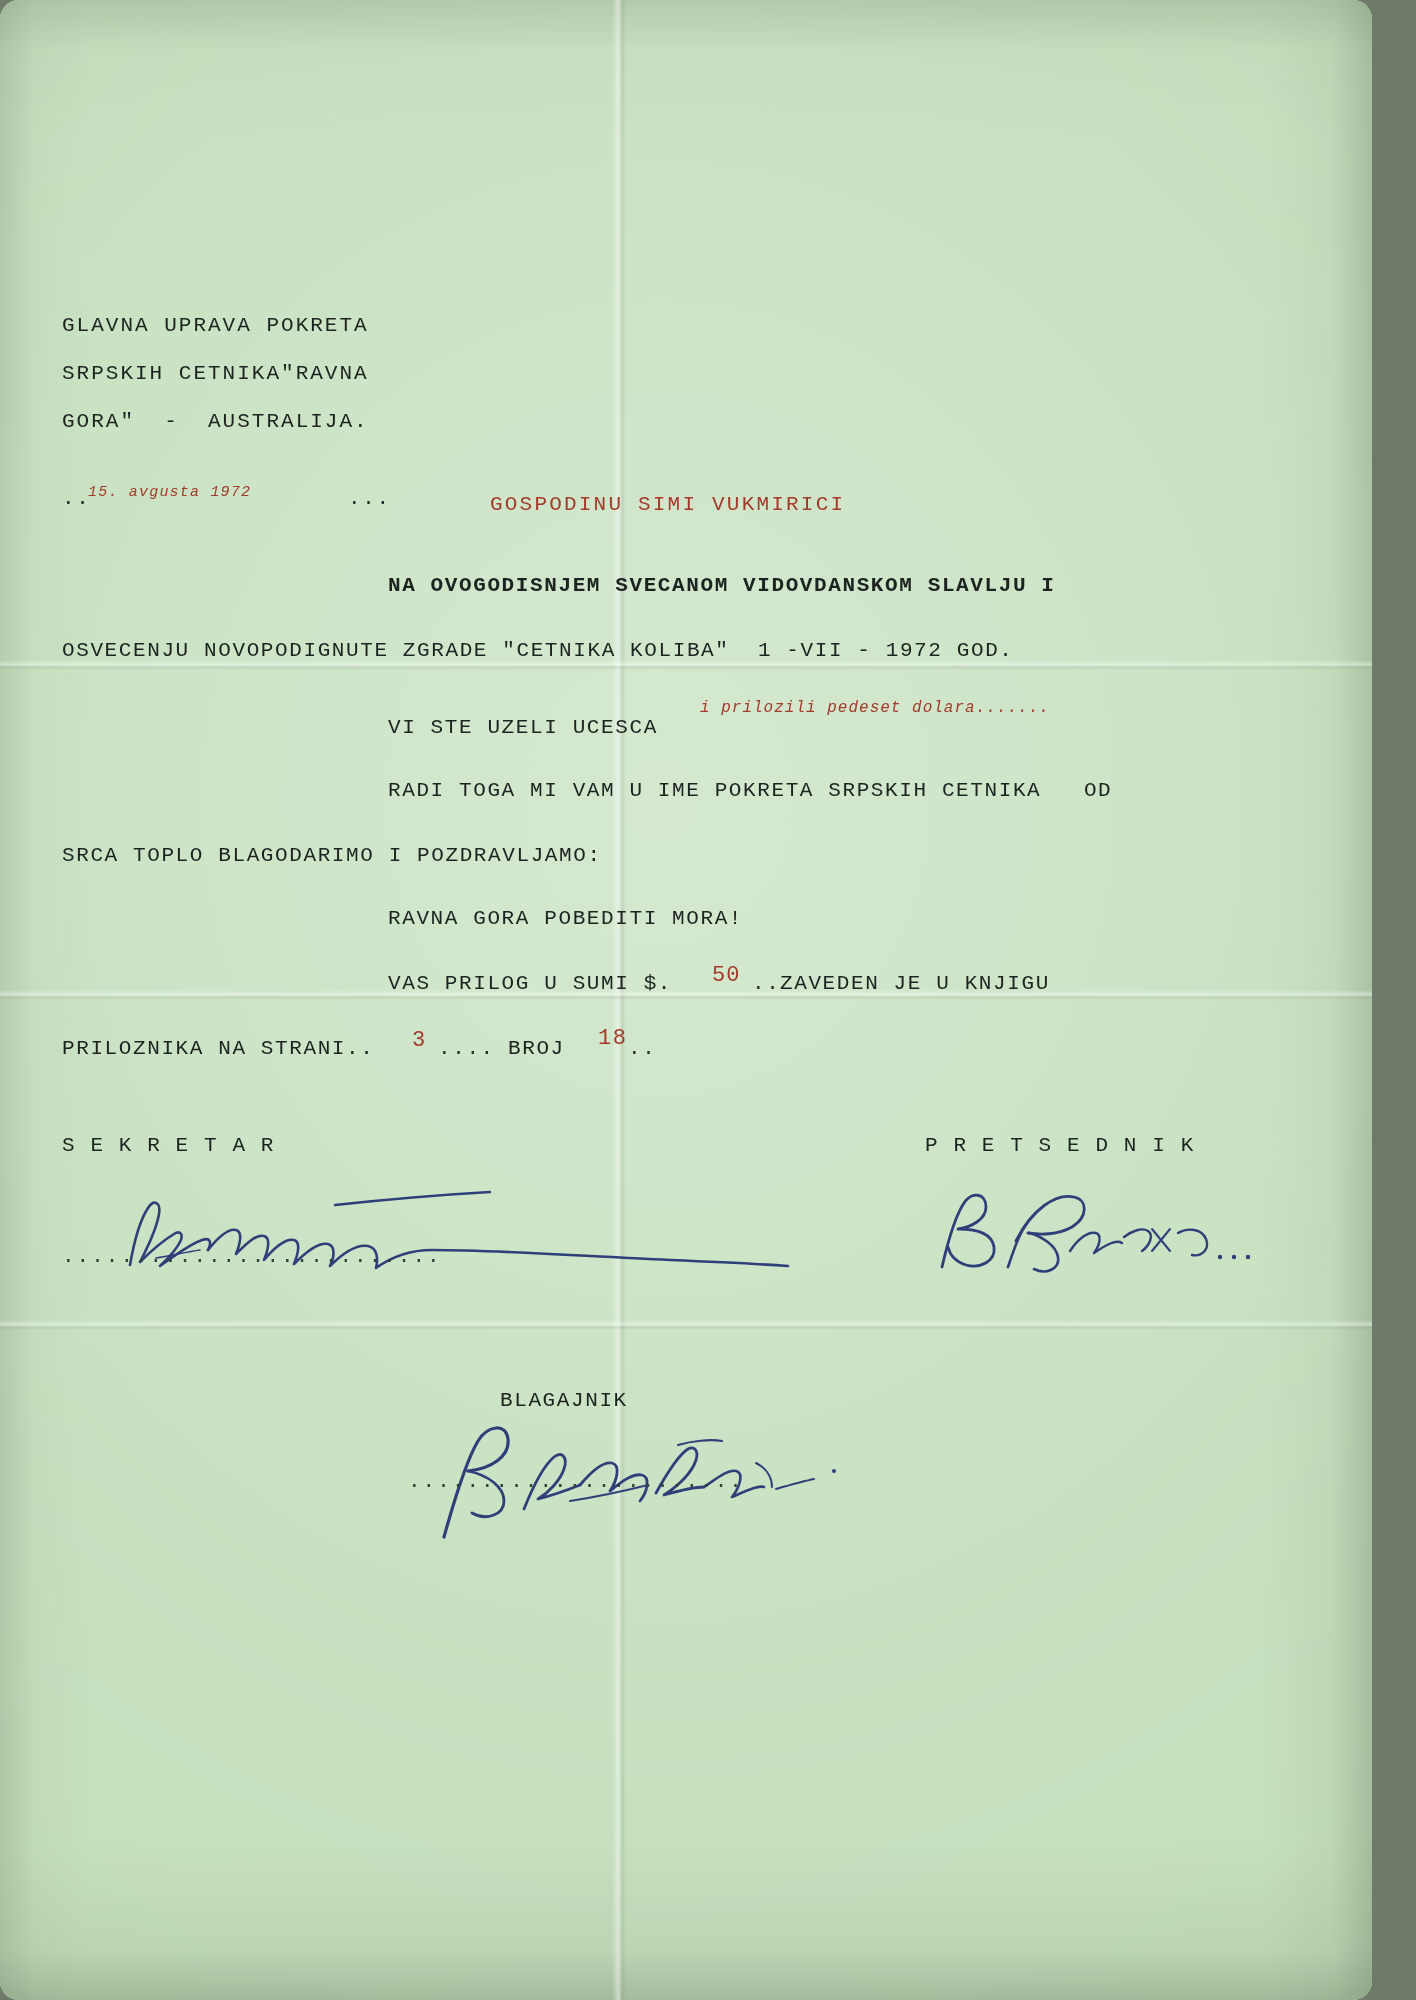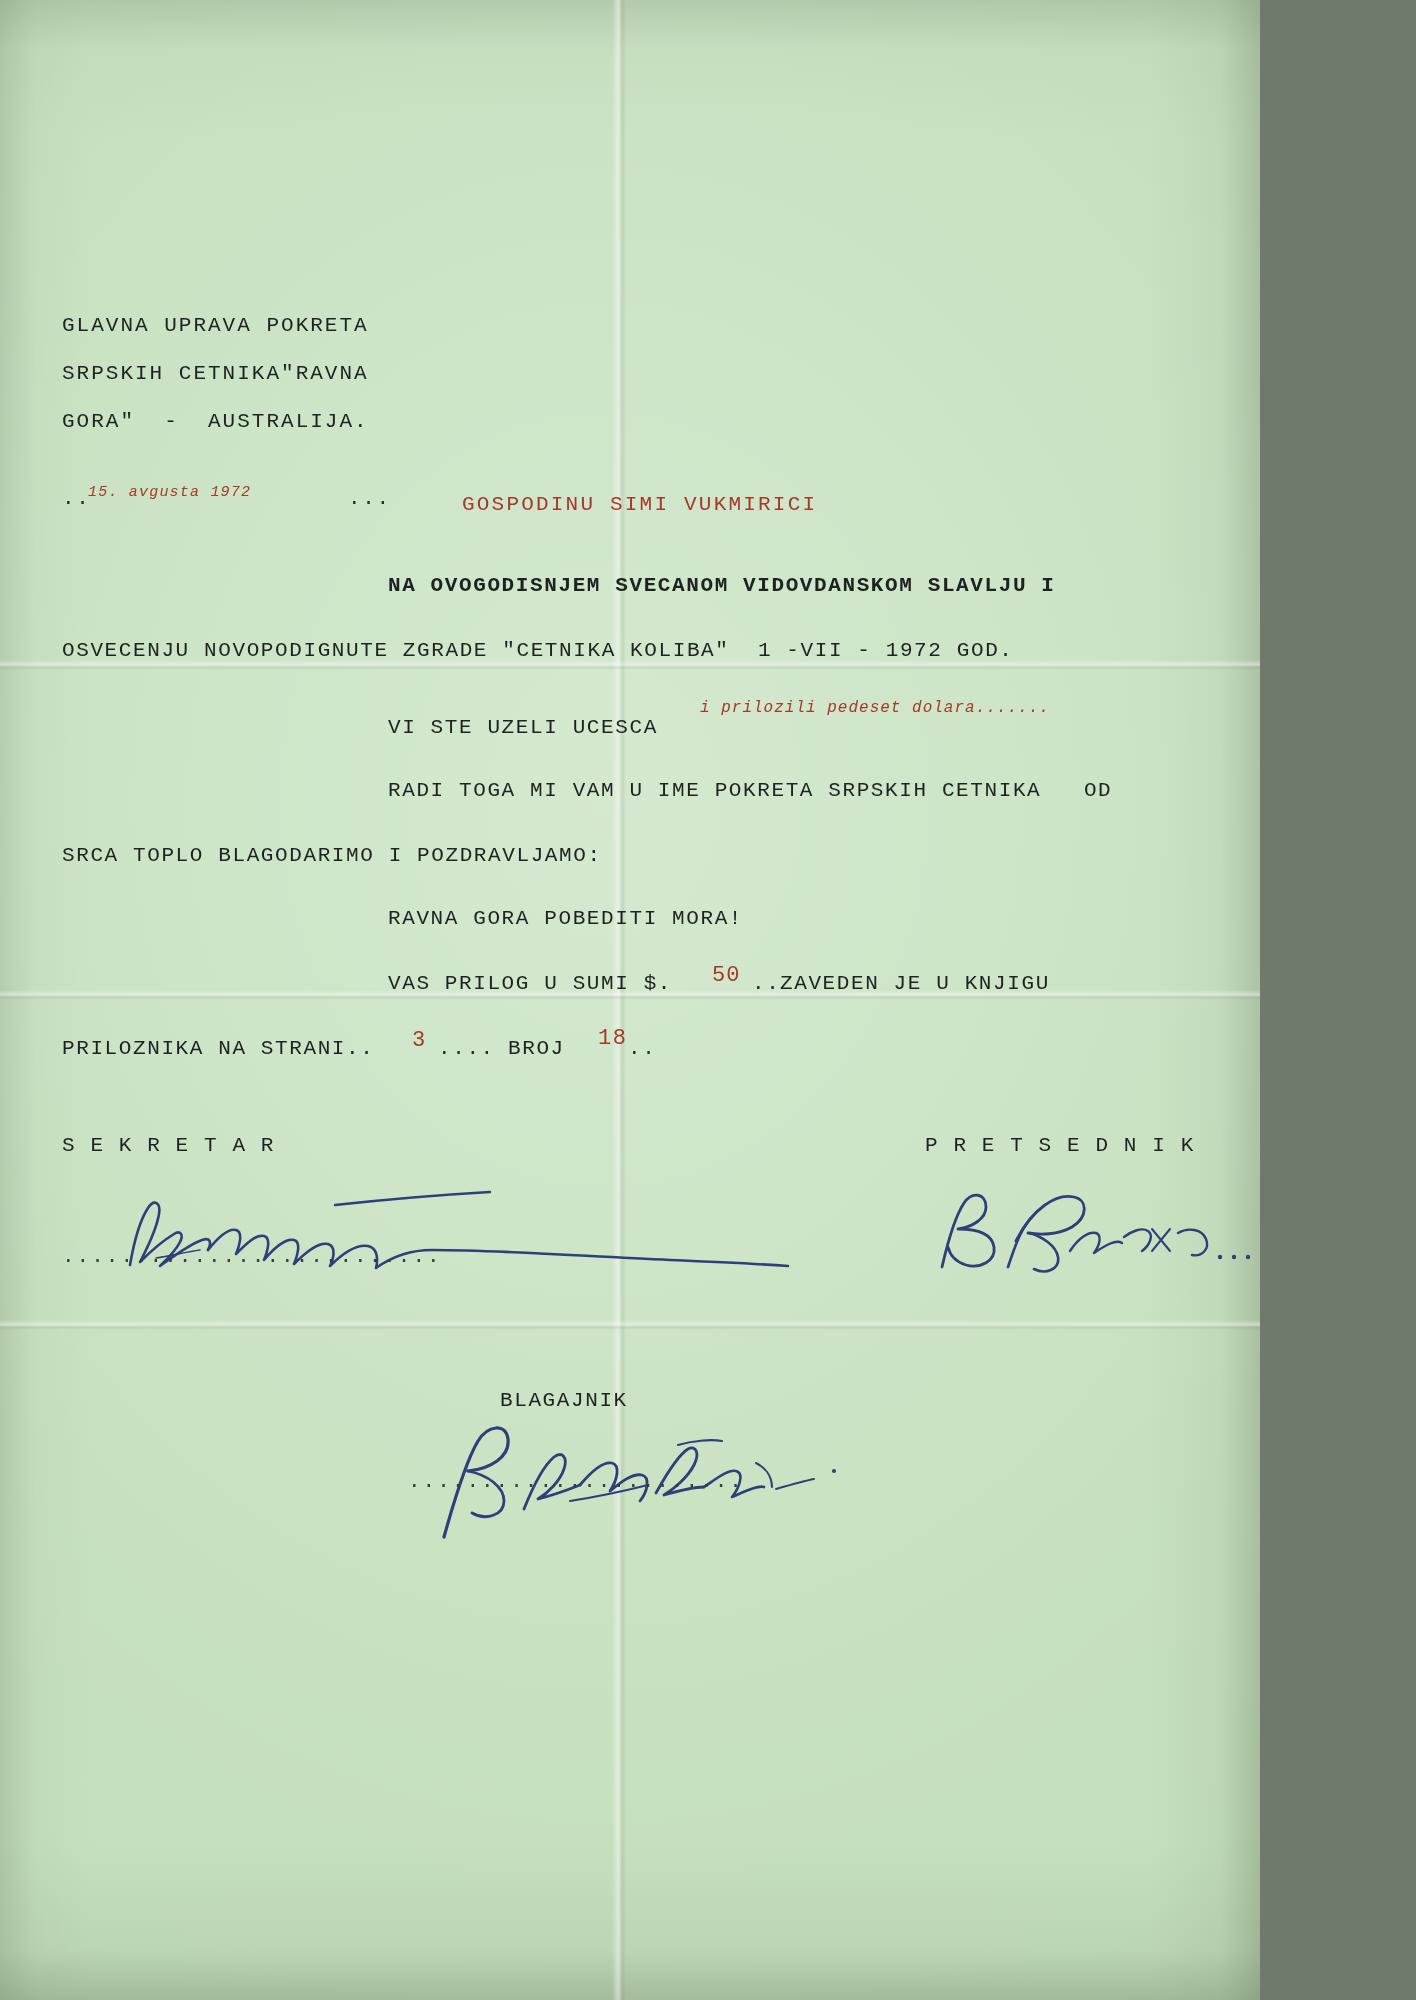--- a/index.html
+++ b/index.html
@@ -2,25 +2,26 @@
 <html><head>
 <meta charset="utf-8">
 <style>
   html, body {
     margin: 0;
     padding: 0;
     background: #6f7a6a;
   }
   #page {
     position: relative;
-    width: 1260px;
+    width: 1372px;
     height: 2000px;
     overflow: hidden;
     background: #c7e0c0;
     font-family: "Liberation Mono", "DejaVu Sans Mono", monospace;
+    border-radius: 19px;
   }
   
   #paper-bg {
     position: absolute;
     inset: 0;
     background:
       radial-gradient(ellipse 120% 90% at 48% 40%, rgba(255,255,255,0.30) 0%, rgba(255,255,255,0.05) 55%, rgba(0,0,0,0.0) 80%),
       linear-gradient(90deg, rgba(120,140,110,0.30) 0px, rgba(120,140,110,0.06) 35px, rgba(255,255,255,0.0) 90px,
                               rgba(255,255,255,0.0) calc(100% - 110px), rgba(120,140,110,0.10) calc(100% - 40px), rgba(110,130,100,0.38) 100%),
       linear-gradient(180deg, rgba(120,140,110,0.32) 0px, rgba(120,140,110,0.05) 50px, rgba(255,255,255,0.0) 140px,
@@ -100,21 +101,21 @@
   <div class="fold-h" id="fold-h3"></div>
 
   <div class="doc-text heading" style="left:62px; top:315px;">GLAVNA UPRAVA POKRETA</div>
   <div class="doc-text heading" style="left:62px; top:363px;">SRPSKIH CETNIKA"RAVNA</div>
   <div class="doc-text heading" style="left:62px; top:411px;">GORA"  -  AUSTRALIJA.</div>
 
   <div class="doc-text dots" style="left:62px; top:488px;">..</div>
   <div class="doc-text red" style="left:88px; top:485px; font-size:15px; letter-spacing:1.2px; font-style:italic;">15. avgusta 1972</div>
   <div class="doc-text dots" style="left:348px; top:488px;">...</div>
 
-  <div class="doc-text red" style="left:462px; top:494px; letter-spacing:2.2px;text-align:center;">GOSPODINU SIMI VUKMIRICI</div>
+  <div class="doc-text red" style="left:490px; top:494px; letter-spacing:2.2px;text-align:center;">GOSPODINU SIMI VUKMIRICI</div>
 
   <div class="doc-text" style="left:388px; top:575px;font-weight:bold;">NA OVOGODISNJEM SVECANOM VIDOVDANSKOM SLAVLJU I</div>
 
   <div class="doc-text" style="left:62px; top:640px;">OSVECENJU NOVOPODIGNUTE ZGRADE "CETNIKA KOLIBA"  1 -VII - 1972 GOD.</div>
 
   <div class="doc-text" style="left:388px; top:705px;margin-top:12px;">VI STE UZELI UCESCA</div>
   <div class="doc-text red" style="left:700px; top:700px; font-size:16px; letter-spacing:1.0px; font-style:italic;">i prilozili pedeset dolara.......</div>
 
   <div class="doc-text" style="left:62px; top:845px;">SRCA TOPLO BLAGODARIMO I POZDRAVLJAMO:</div>
 

